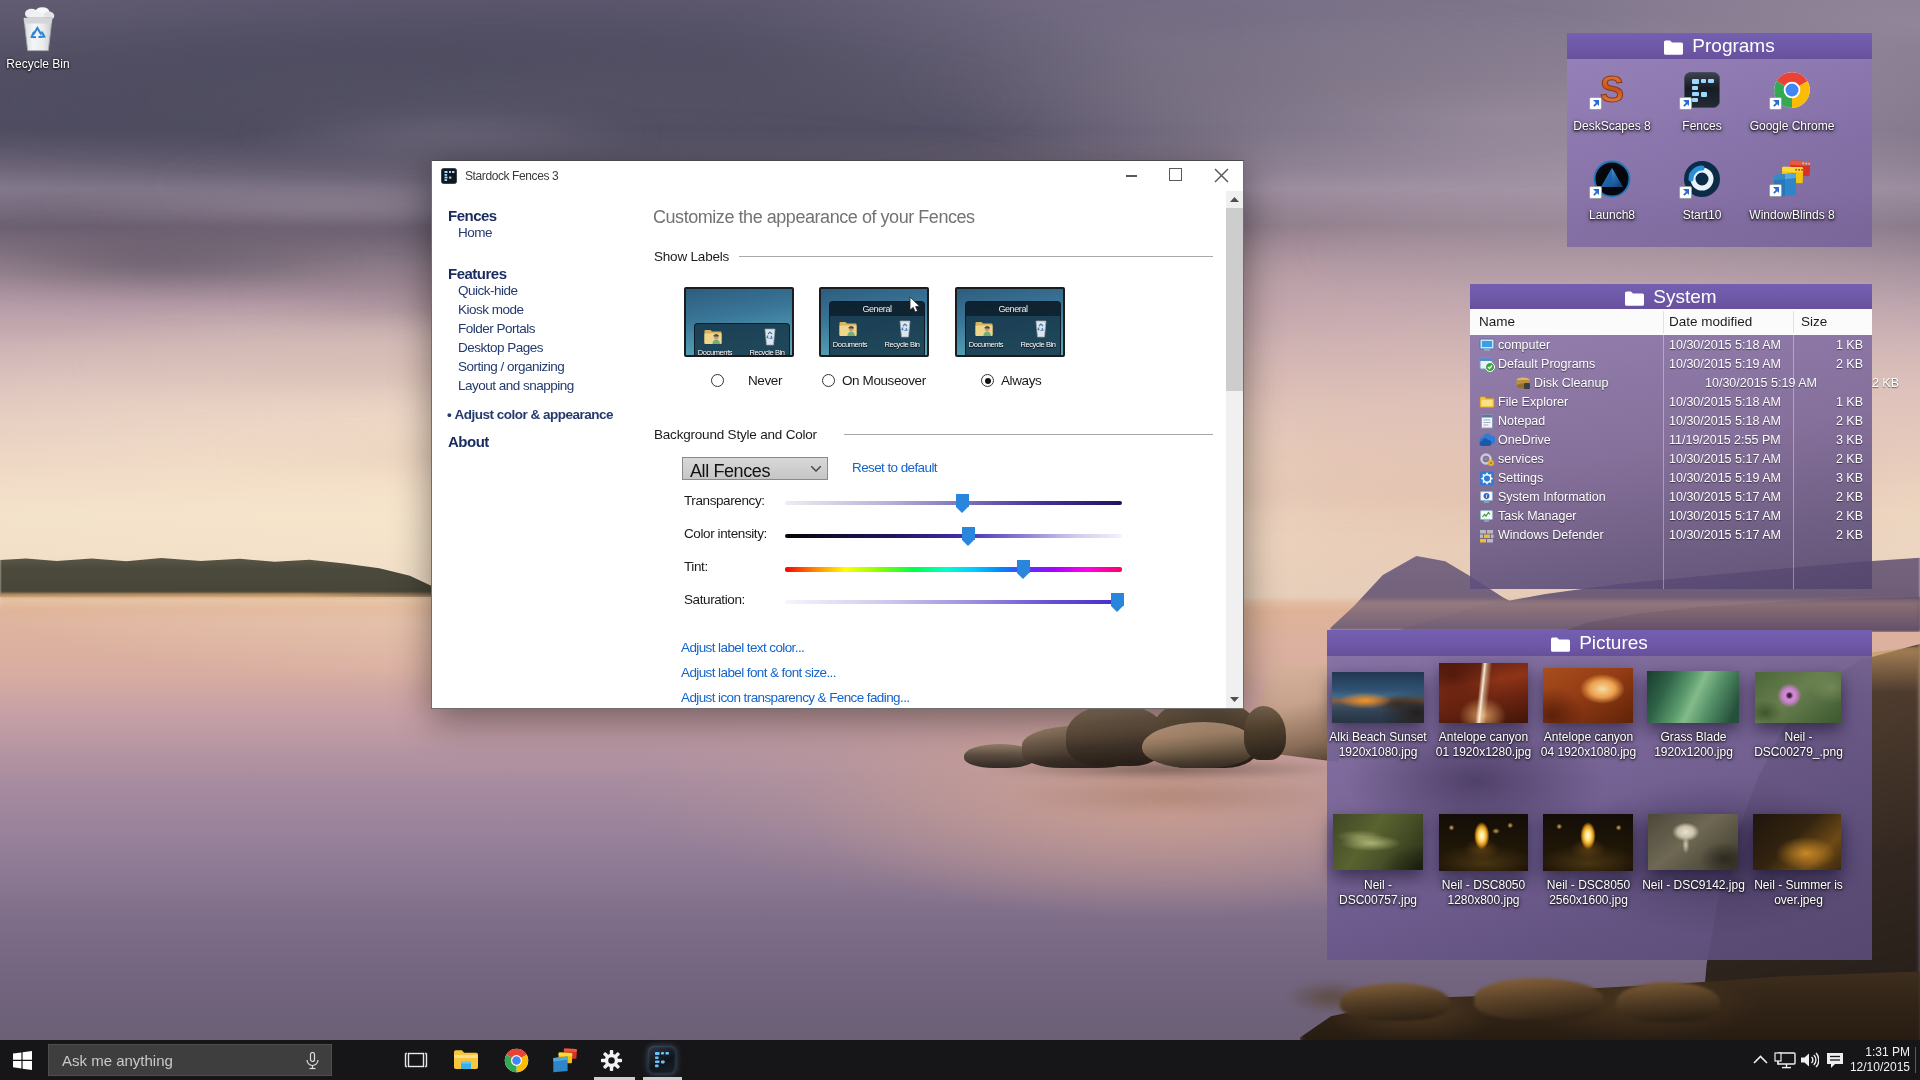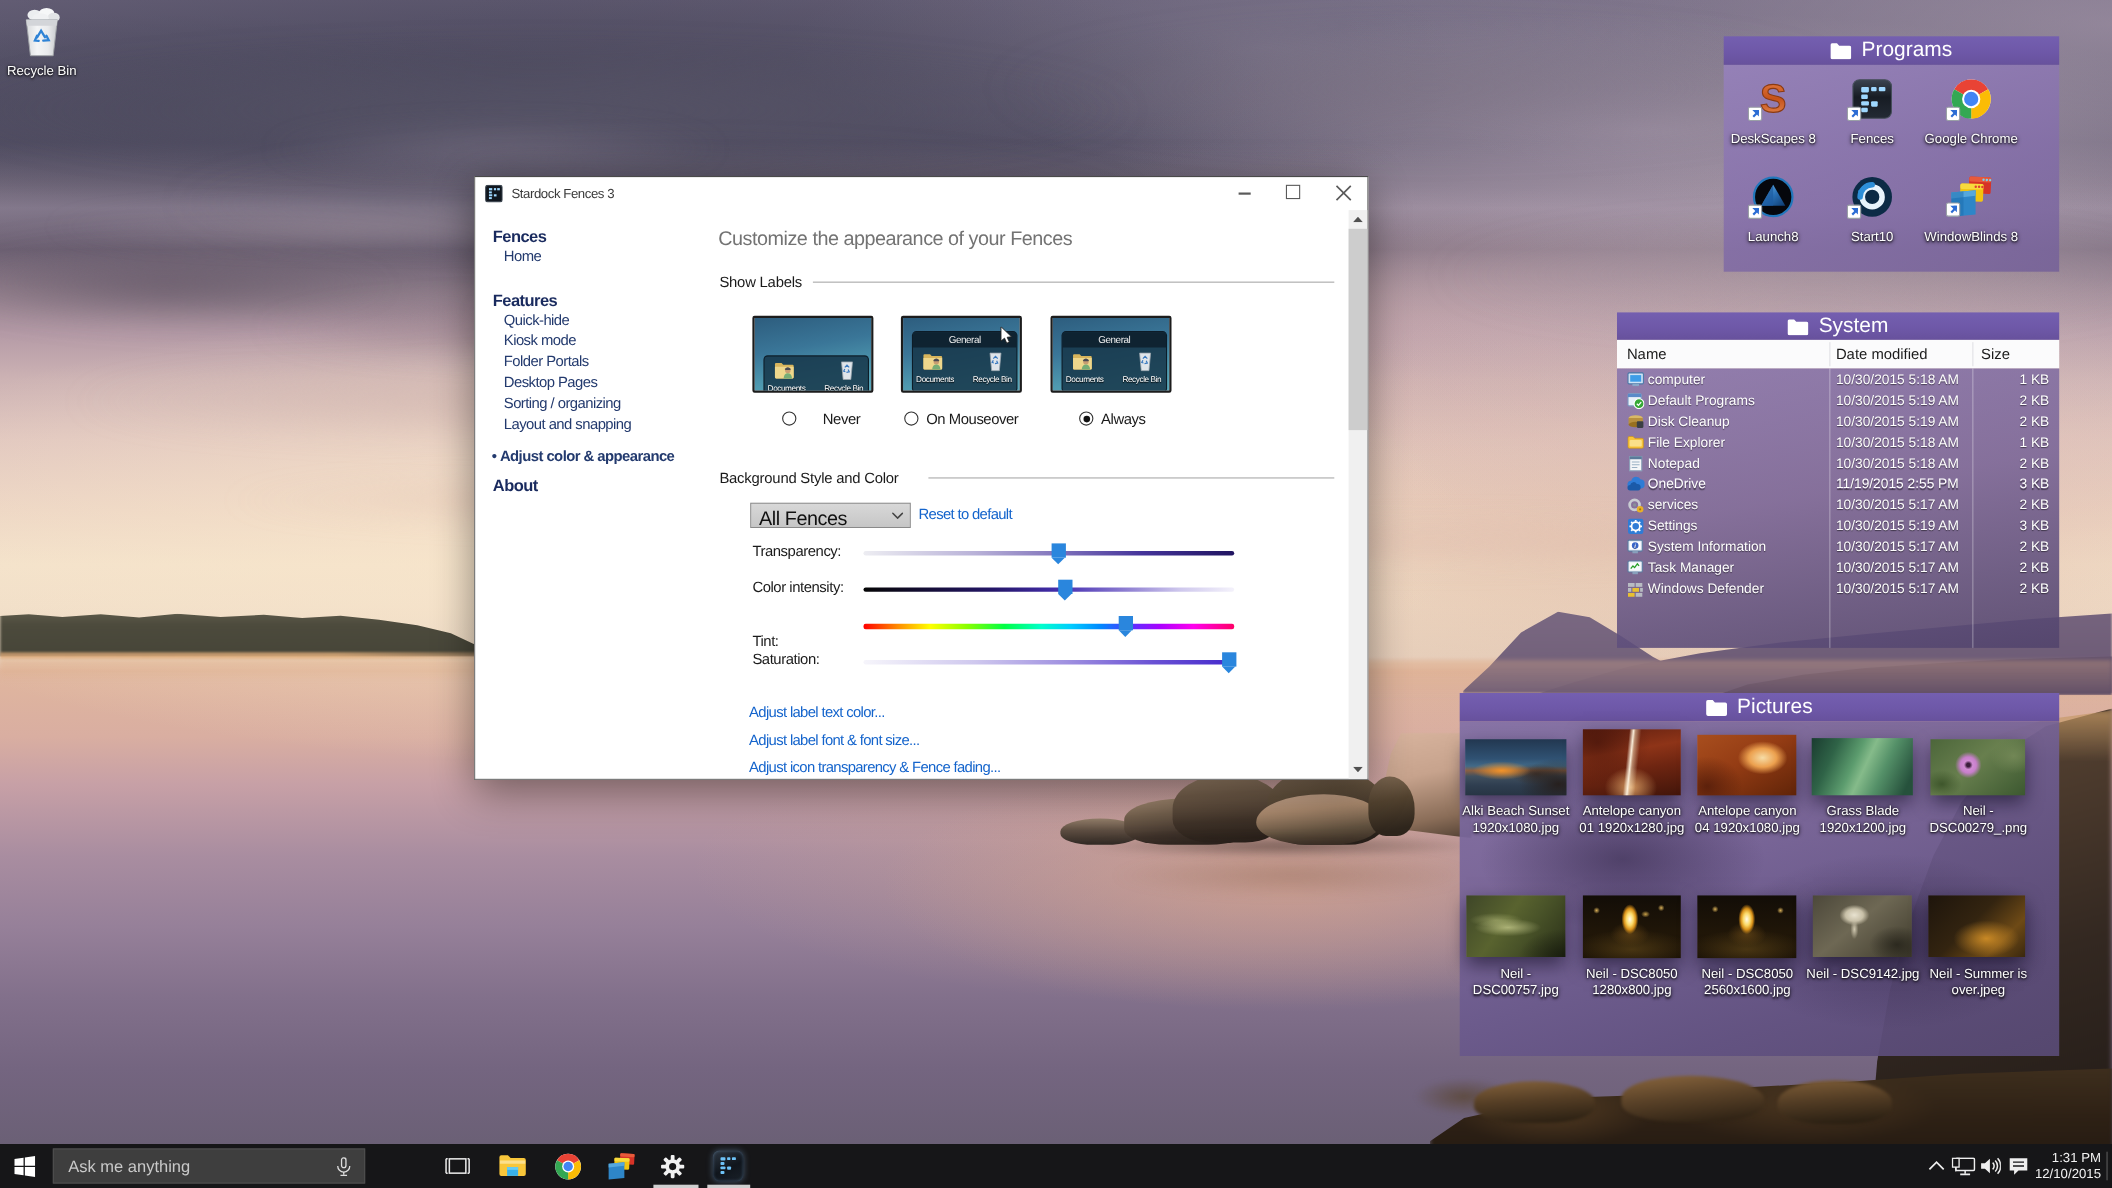--- a/index.html
+++ b/index.html
@@ -342,21 +342,21 @@
           <svg width="16" height="15">
             <rect x="1" y="1" width="12" height="11" rx="1" fill="#e8f0f8" stroke="#7a9ac0"></rect>
             <rect x="1" y="1" width="12" height="3" fill="#5a8ac8"></rect>
             <circle cx="11" cy="10" r="4.5" fill="#35a835" stroke="#fff"></circle>
             <path d="M9 10 l1.5 1.5 l2.5 -3" stroke="#fff" fill="none" stroke-width="1.2"></path>
           </svg>
           <span class="nm">Default Programs</span>
           <span class="dt">10/30/2015 5:19 AM</span>
           <span class="sz">2 KB</span>
         </div>
-      <div class="srow" style="top:39px;">
+      <div class="srow" style="top:39px;margin-left:36px;">
           <svg width="16" height="15">
             <ellipse cx="8" cy="4" rx="6.5" ry="2.5" fill="#d8b868"></ellipse>
             <rect x="1.5" y="4" width="13" height="6" fill="#b89040"></rect>
             <ellipse cx="8" cy="10" rx="6.5" ry="2.5" fill="#987020"></ellipse>
             <rect x="9" y="7" width="6" height="6" fill="#3a3f44" rx="1"></rect>
           </svg>
           <span class="nm">Disk Cleanup</span>
           <span class="dt">10/30/2015 5:19 AM</span>
           <span class="sz">2 KB</span>
         </div>
@@ -642,35 +642,35 @@
     <span class="abs" style="left:569px;top:212px;">Always</span>
 
     <span class="abs" style="left:222px;top:266px;font-size:13.5px;letter-spacing:-0.2px;">Background Style and Color</span>
     <span class="hrline" style="left:412px;top:273px;width:369px;"></span>
     <div class="abs" style="left:250px;top:296px;width:146px;height:23px;background:linear-gradient(180deg,#d8d8d8,#c6c6c6);border:1px solid #8a8a8a;">
       <span style="position:absolute;left:7px;top:3px;font-size:18px;color:#111;">All Fences</span>
       <svg style="position:absolute;right:6px;top:8px;" width="10" height="6">
           <path d="M0 0 L5 5 L10 0" stroke="#444" fill="none" stroke-width="1.4"></path>
         </svg>
     </div>
-    <span class="abs blue" style="left:403px;top:299px;">Reset to default</span>
+    <span class="abs blue" style="left:420px;top:299px;">Reset to default</span>
 
     <span class="abs" style="left:252px;top:332px;">Transparency:</span>
     <div class="track" style="left:353px;top:340px;background:linear-gradient(90deg,#ededf2 0%,#b9b2d8 30%,#7a6cb8 55%,#45349a 75%,#201460 100%);"></div>
     <div class="sthumb" style="left:530px;top:333px;">
         <div class="r"></div>
         <div class="t"></div>
       </div>
     <span class="abs" style="left:252px;top:365px;">Color intensity:</span>
     <div class="track" style="left:353px;top:373px;background:linear-gradient(90deg,#050505 0%,#241668 35%,#4730b2 54%,#8a7ad0 70%,#cdc6ec 85%,#f4f2fb 100%);"></div>
     <div class="sthumb" style="left:536px;top:366px;">
         <div class="r"></div>
         <div class="t"></div>
       </div>
-    <span class="abs" style="left:252px;top:414px;text-align:right;">Tint:</span>
+    <span class="abs" style="left:252px;top:398px;text-align:right;">Tint:</span>
     <div class="track" style="left:353px;top:406px;height:5px;background:linear-gradient(90deg,#f00 0%,#f80 9%,#ff0 18%,#8f0 28%,#0f4 38%,#0fc 48%,#0cf 56%,#08f 64%,#53f 72%,#a0f 80%,#f0e 89%,#f06 100%);"></div>
     <div class="sthumb" style="left:591px;top:399px;">
         <div class="r"></div>
         <div class="t"></div>
       </div>
     <span class="abs" style="left:252px;top:431px;">Saturation:</span>
     <div class="track" style="left:353px;top:439px;background:linear-gradient(90deg,#f6f5fb 0%,#cfc8ee 30%,#9f90e0 55%,#6a52d4 78%,#4428cc 100%);"></div>
     <div class="sthumb" style="left:685px;top:432px;">
         <div class="r"></div>
         <div class="t"></div>

